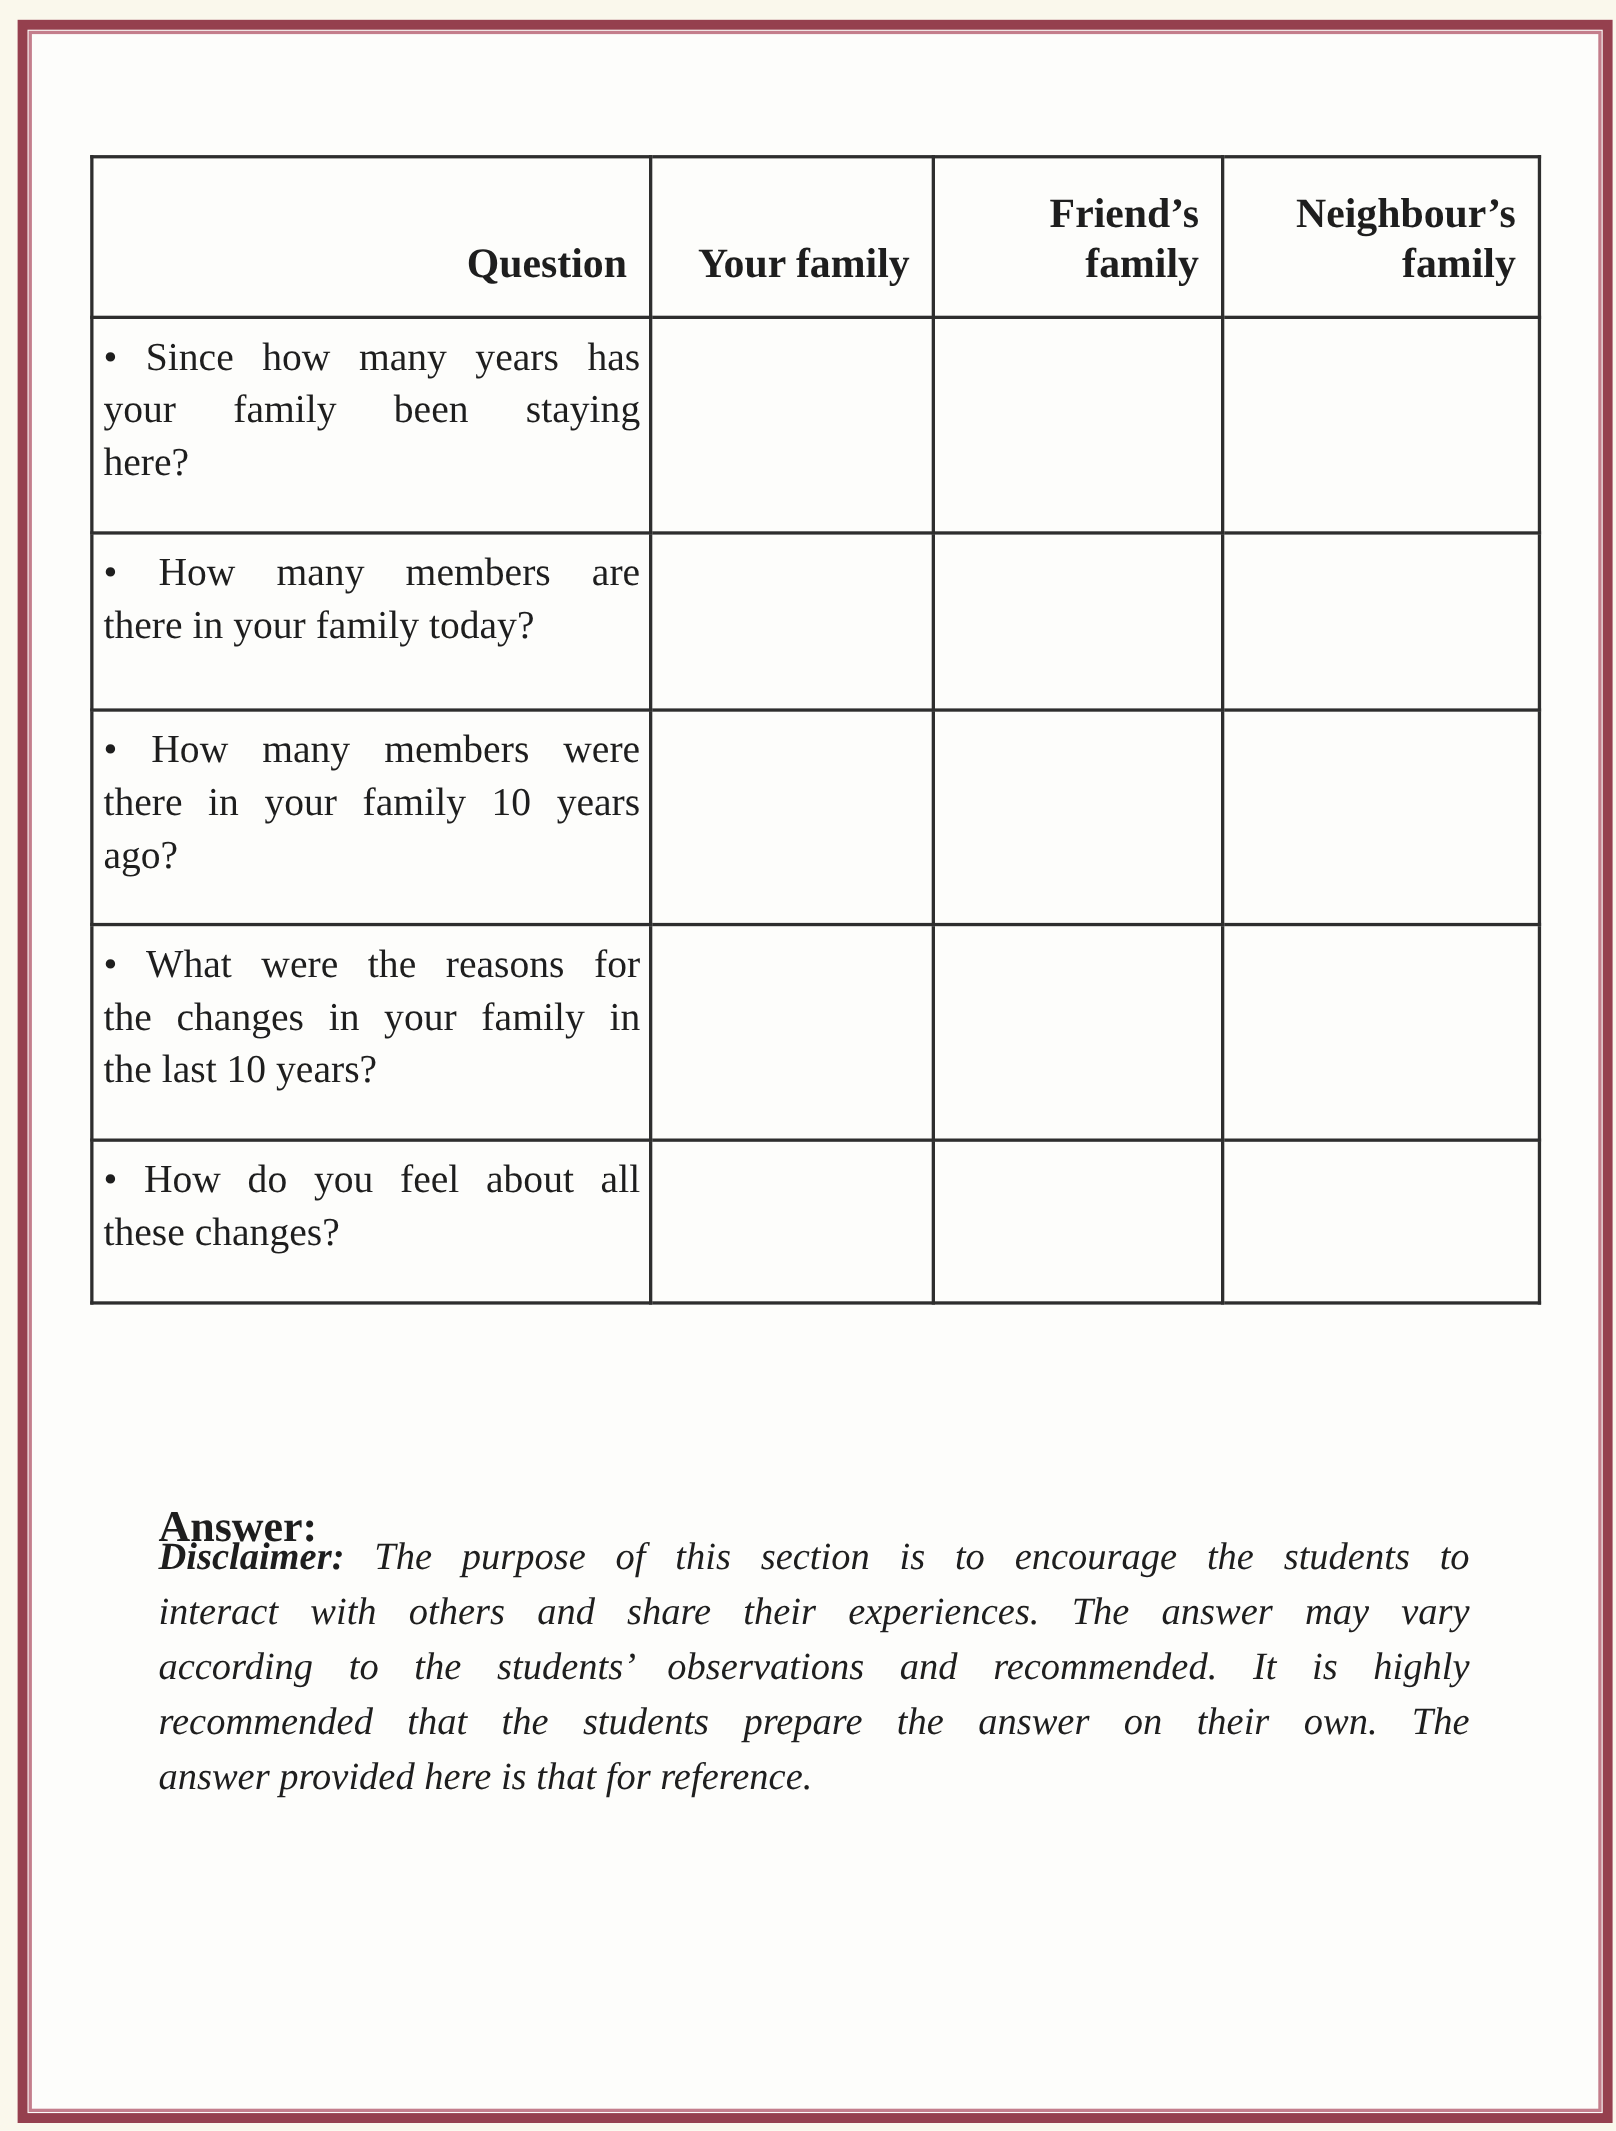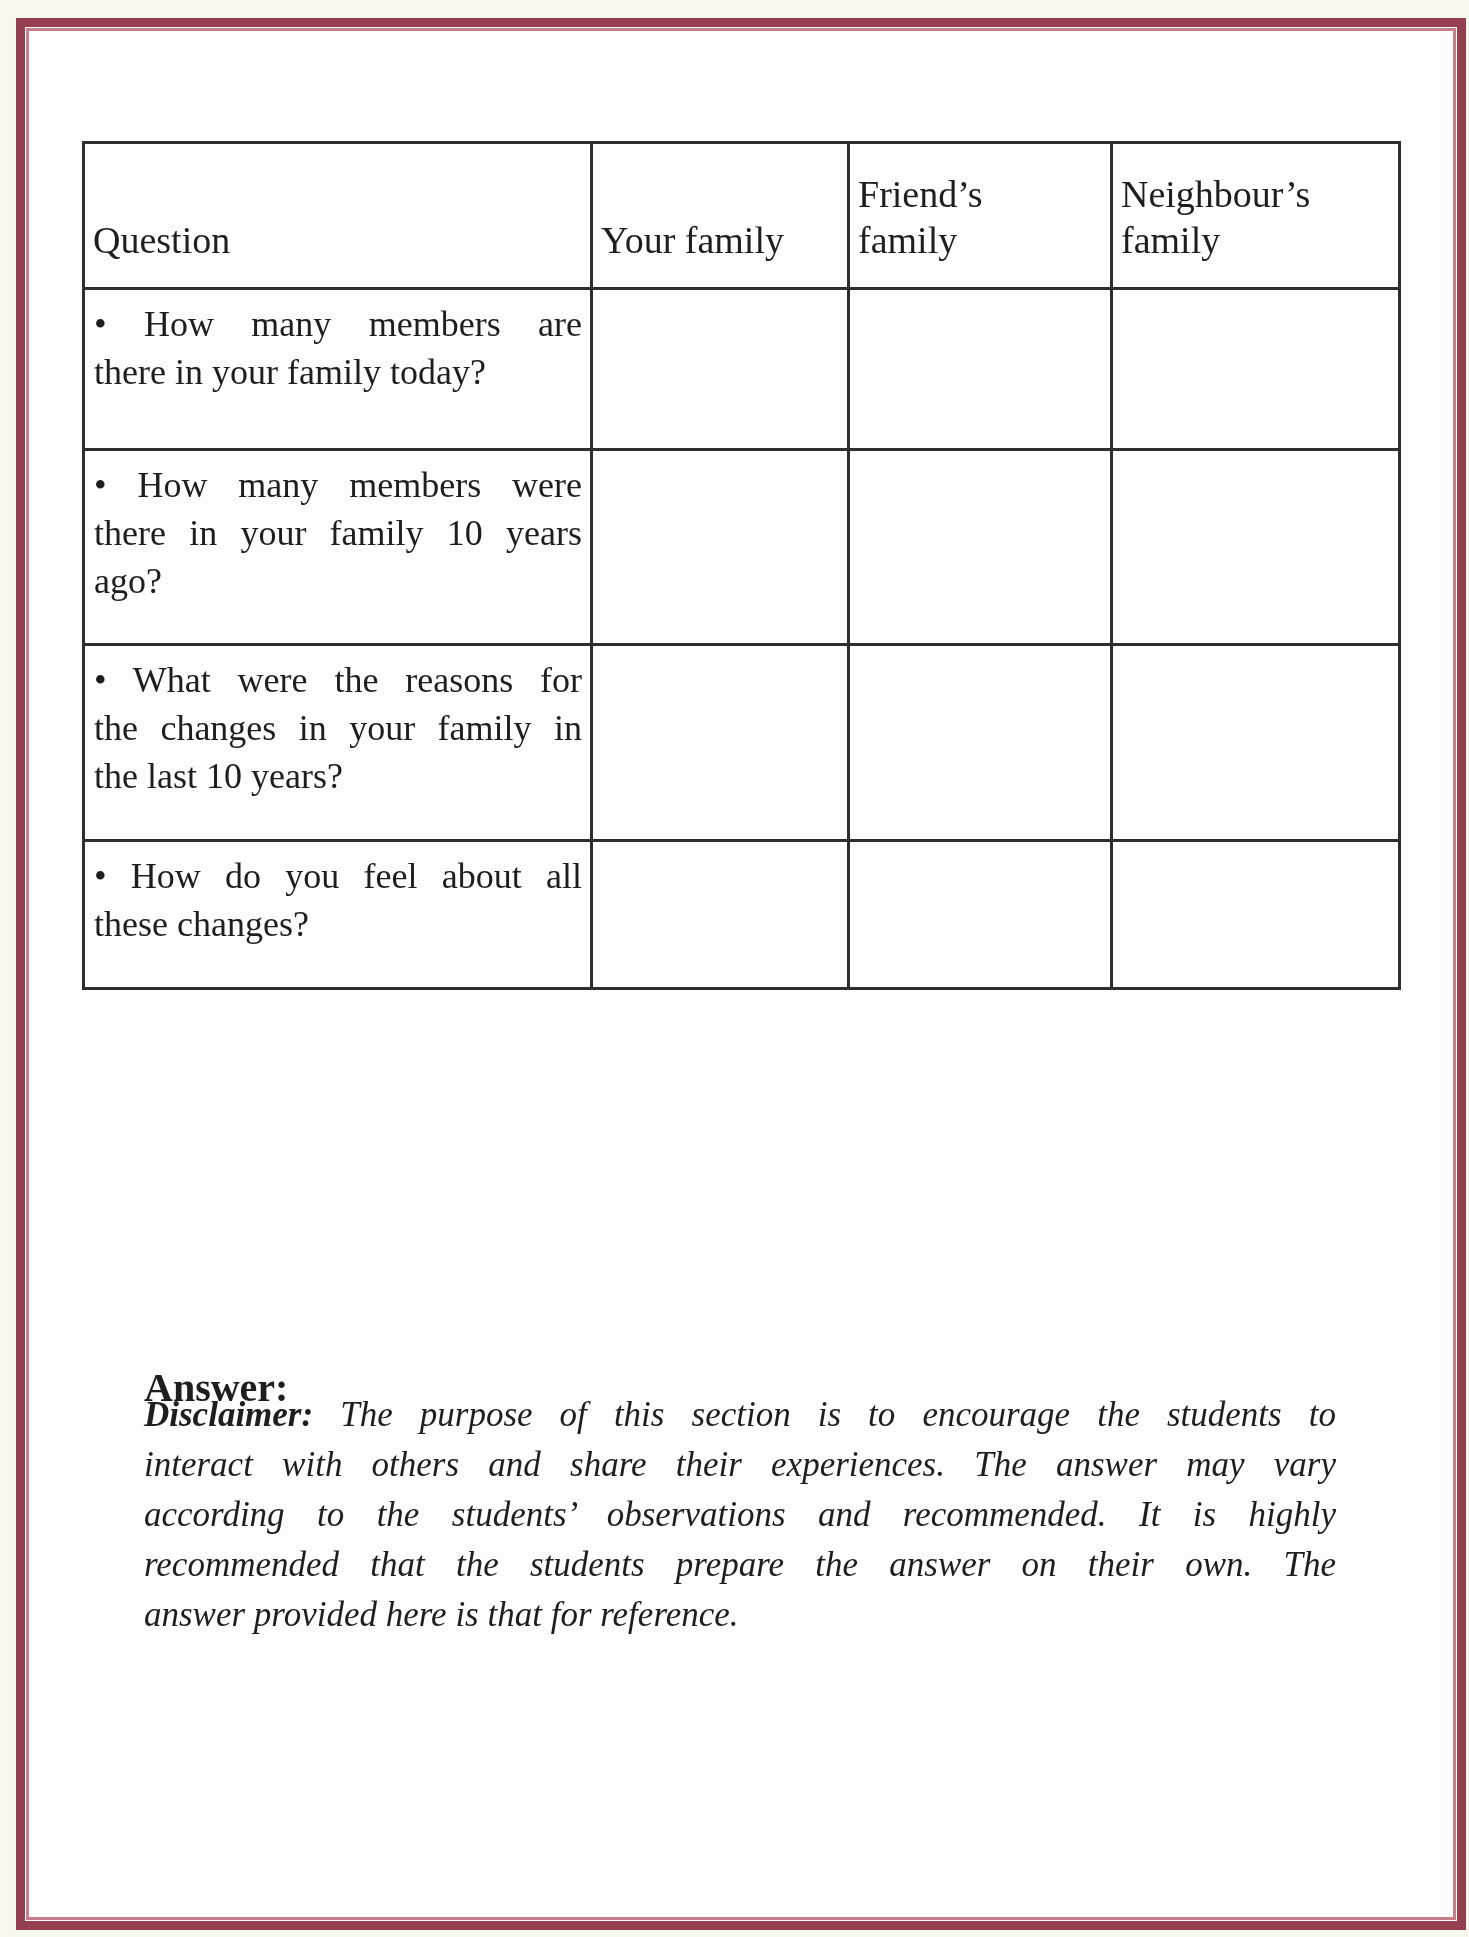--- a/index.html
+++ b/index.html
@@ -33,23 +33,23 @@
     left: 82px; top: 141px;
     width: 1316px;
     border-collapse: collapse;
     table-layout: fixed;
   }
   table.survey th, table.survey td {
     border: 3px solid #2e2e2e;
   }
   table.survey th {
     font-size: 38px;
-    font-weight: normal;
+    font-weight: bold;
     line-height: 46px;
-    text-align: left;
+    text-align: right;
     vertical-align: bottom;
     padding: 8px 20px 24px 8px;
     white-space: pre-line;
   }
   td.qcell {
     vertical-align: top;
     padding: 10px 8px 0 9px;
     font-size: 36px;
     line-height: 48px;
   }
@@ -93,20 +93,30 @@
     </colgroup>
     <tbody>
         <tr style="height:146px">
       <th>Question</th>
       <th>Your family</th>
       <th>Friend’s
 family</th>
       <th>Neighbour’s
 family</th>
     </tr>
+    <tr style="height:196px">
+      <td class="qcell">
+        <div class="jl">• Since how many years has</div>
+        <div class="jl">your family been staying</div>
+        <div class="ll">here?</div>
+      </td>
+      <td class="ecell"></td>
+      <td class="ecell"></td>
+      <td class="ecell"></td>
+    </tr>
     <tr style="height:161px">
       <td class="qcell">
         <div class="jl">• How many members are</div>
         <div class="ll">there in your family today?</div>
       </td>
       <td class="ecell"></td>
       <td class="ecell"></td>
       <td class="ecell"></td>
     </tr>
     <tr style="height:195px">

